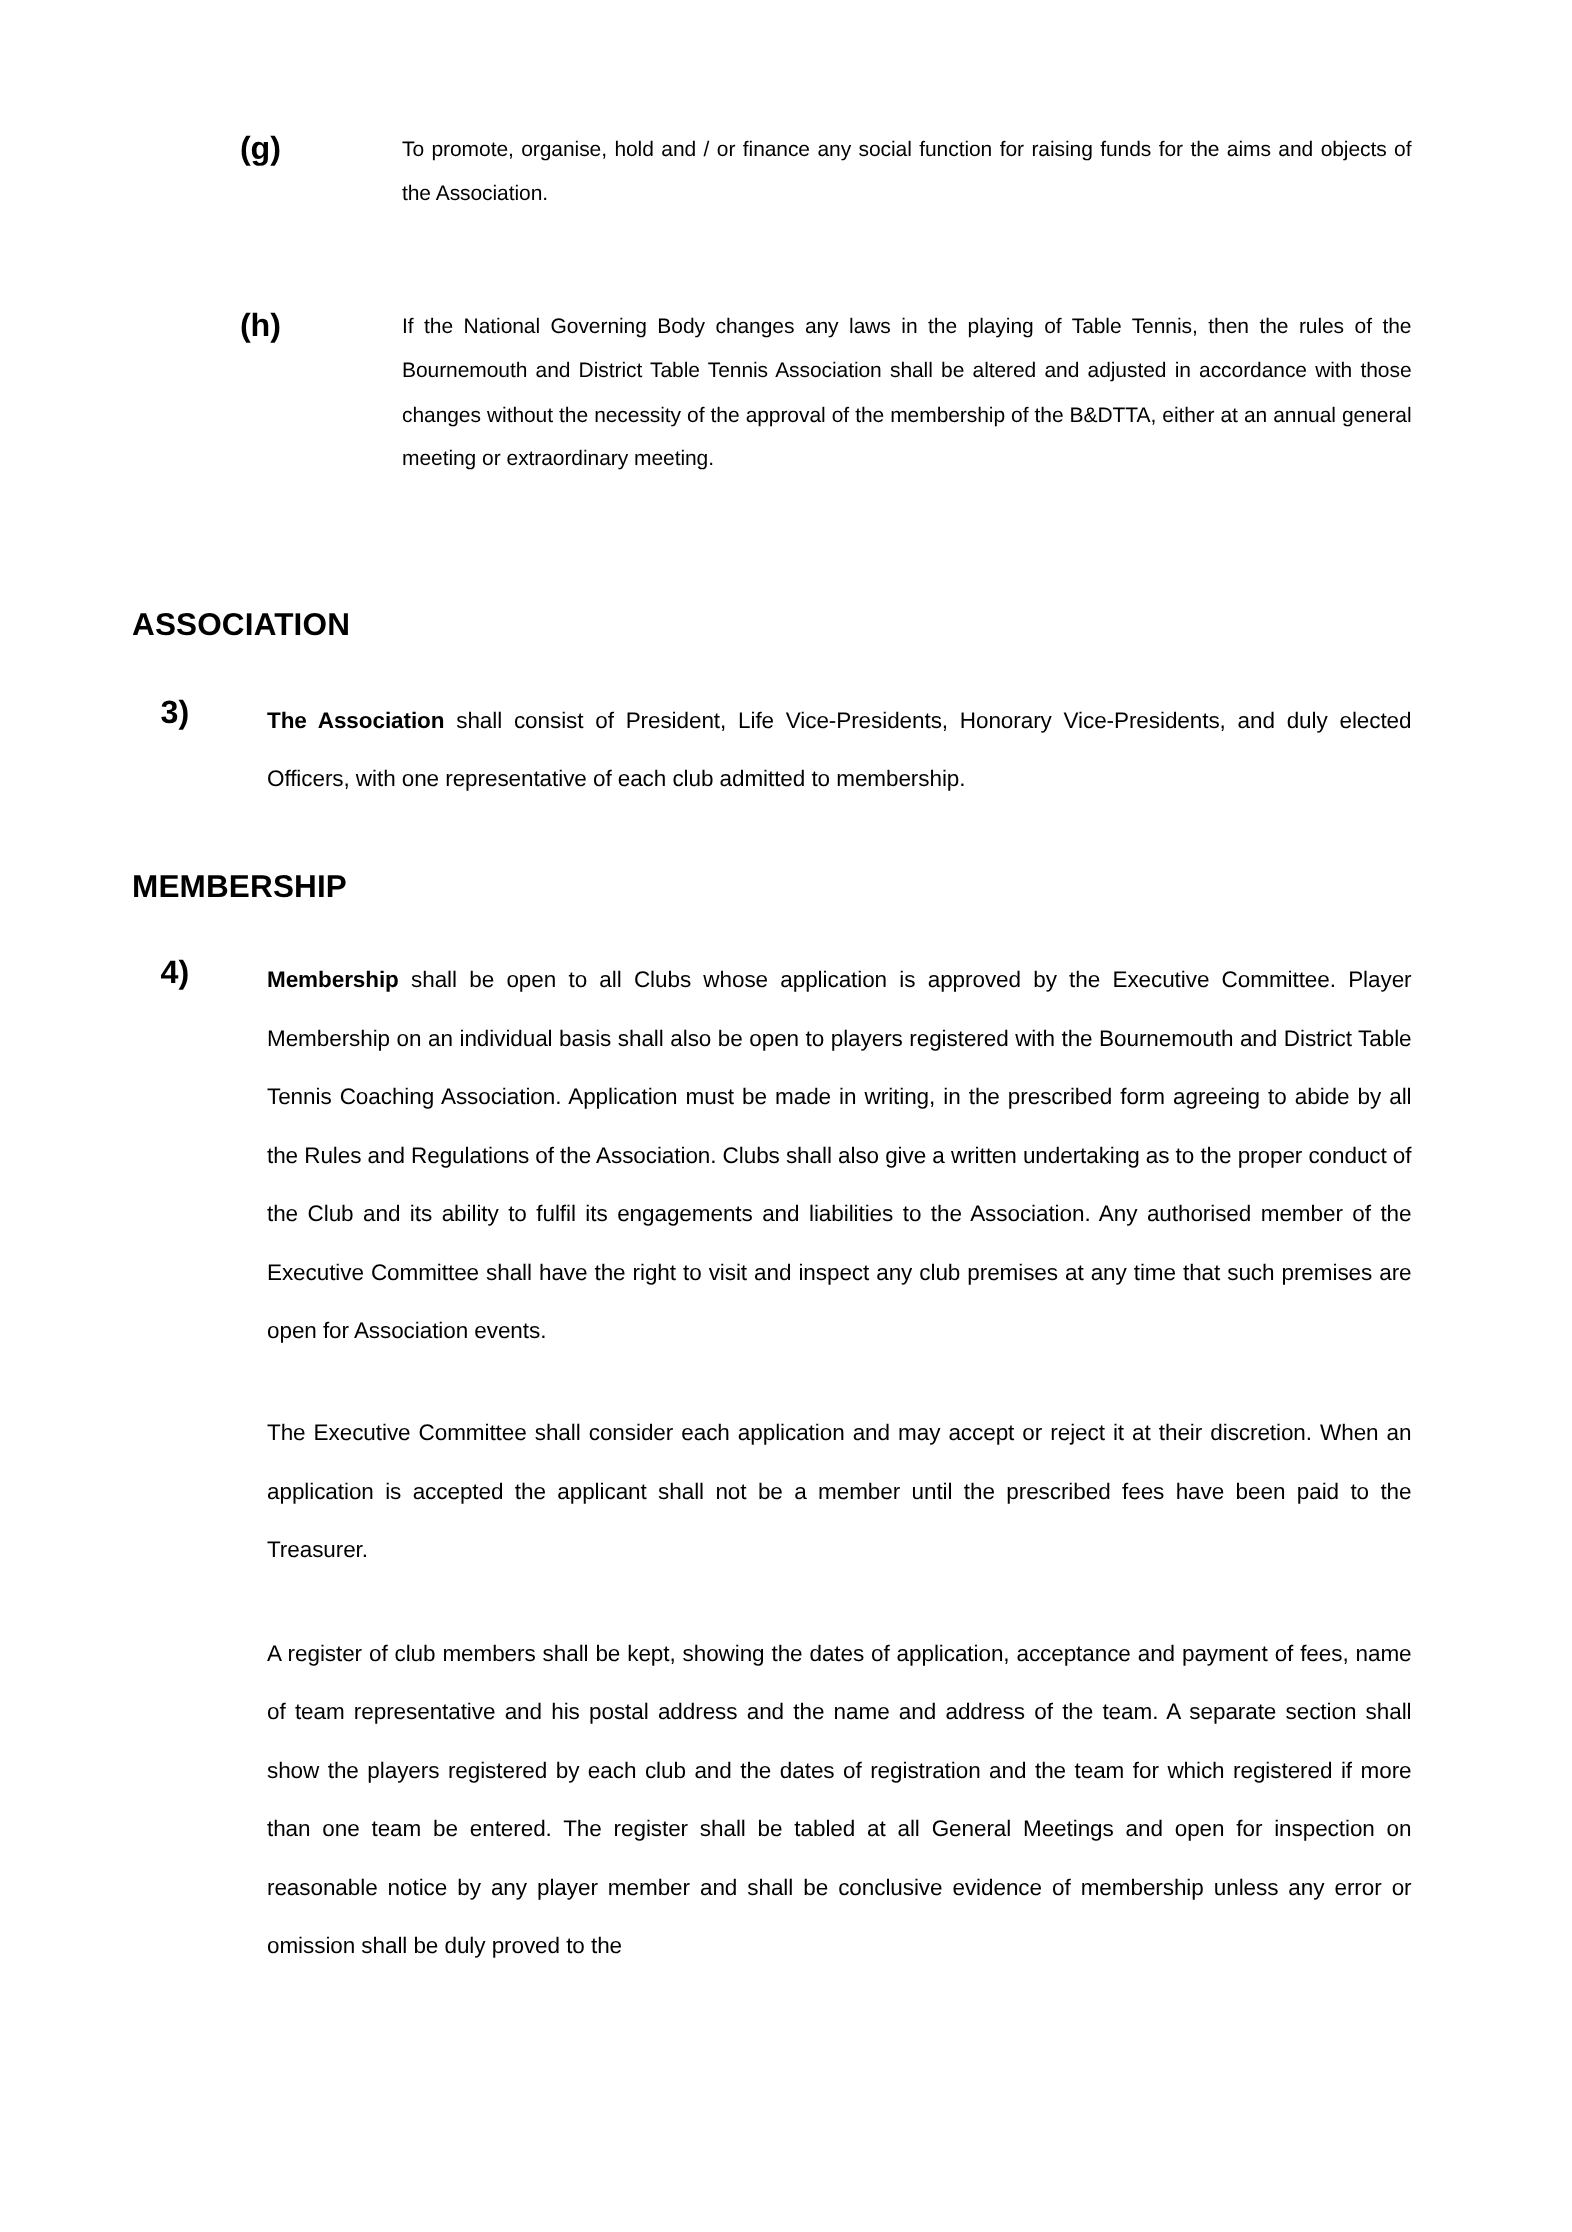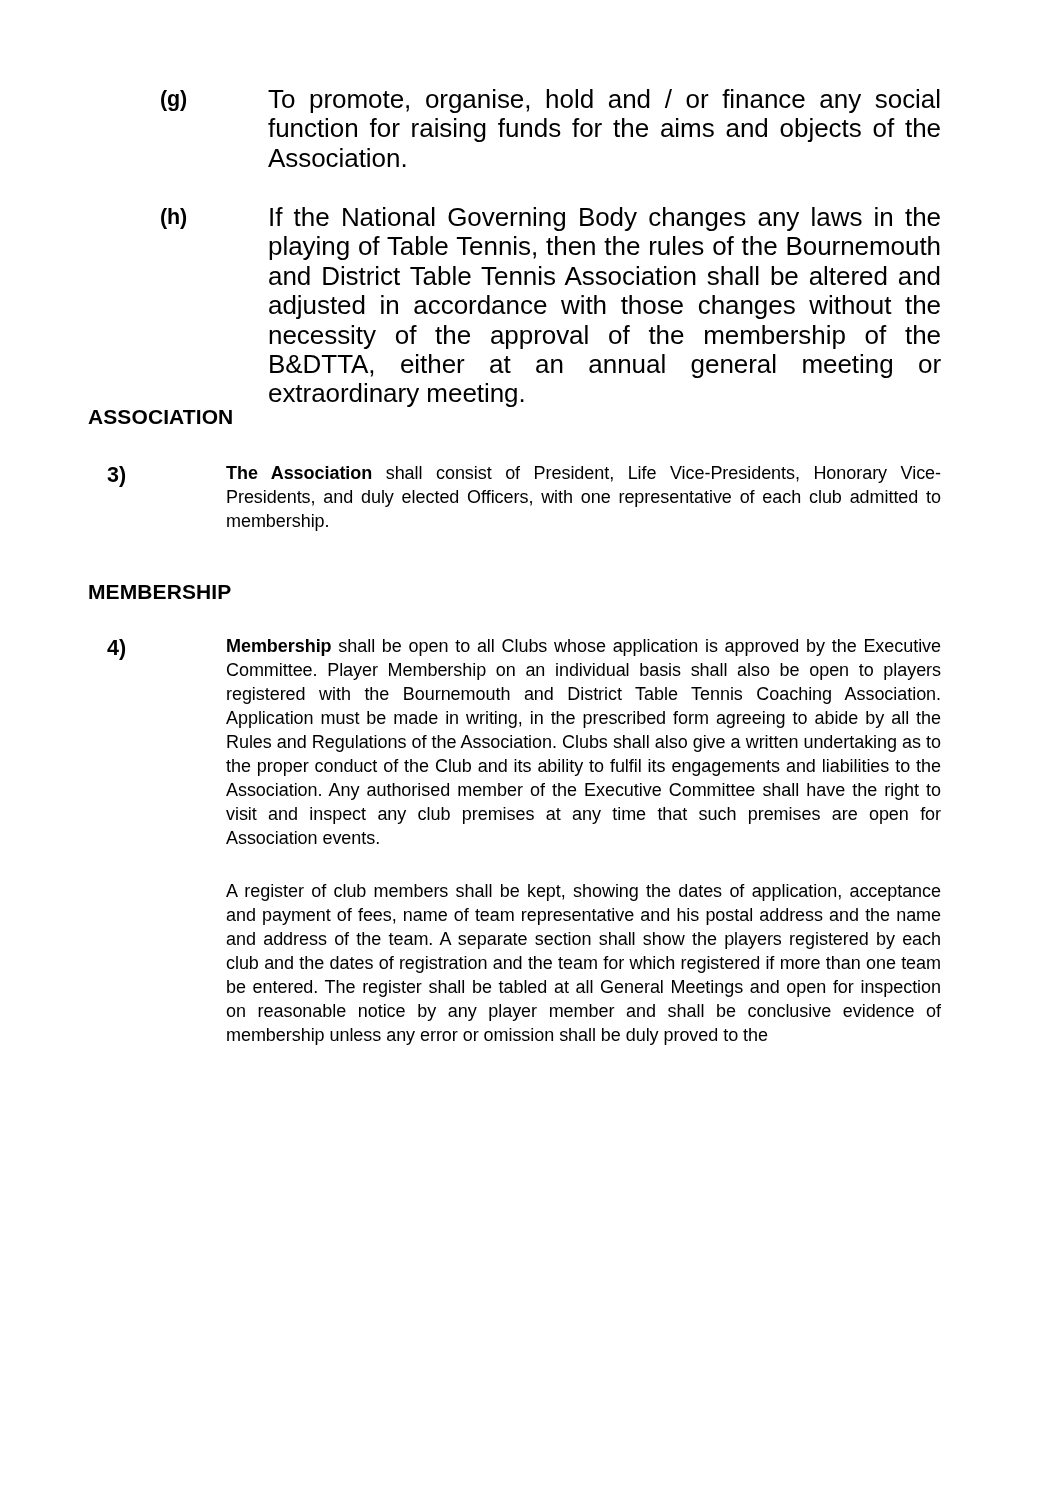--- a/index.html
+++ b/index.html
@@ -31,21 +31,21 @@
   }
   .clause-marker {
     flex: 0 0 108px;
     font-size: 21.5px;
     line-height: 29.4px;
     font-weight: bold;
     letter-spacing: -0.1px;
   }
   .clause-body {
     flex: 1 1 auto;
-    font-size: 26px;
+    font-size: 14px;
     line-height: 29.4px;
     text-align: justify;
     text-justify: inter-word;
     letter-spacing: -0.05px;
     word-spacing: 0.1px;
   }
   .clause-body > p {
     margin: 0;
   }
   
@@ -70,26 +70,25 @@
     align-items: flex-start;
   }
   .numbered-marker {
     flex: 0 0 71px;
     font-size: 21.5px;
     line-height: 29.4px;
     font-weight: bold;
   }
   .numbered-body {
     flex: 1 1 auto;
-    font-size: 18px;
-    line-height: 24px;
+    font-size: 15px;
+    line-height: 39px;
     text-align: justify;
     text-justify: inter-word;
     letter-spacing: -0.05px;
-    margin-left: 48px;
   }
   .numbered-body > p {
     margin: 0;
   }
   .numbered-body > p + p {
     margin-top: 29.4px;
   }
   .lead {
     font-weight: bold;
   }
@@ -122,17 +121,18 @@
       <p><span class="lead">The Association</span><span> shall consist of President, Life Vice-Presidents, Honorary Vice-Presidents, and duly elected Officers, with one representative of each club admitted to membership.</span></p>
     </div>
   </div>
 
   <div class="section-heading" style="top:577px;">MEMBERSHIP</div>
 
   <div class="numbered" style="top:634px;">
     <div class="numbered-marker">4)</div>
     <div class="numbered-body">
       <p><span class="lead">Membership</span><span> shall be open to all Clubs whose application is approved by the Executive Committee.  Player Membership on an individual basis shall also be open to players registered with the Bournemouth and District Table Tennis Coaching Association.  Application must be made in writing, in the prescribed form agreeing to abide by all the Rules and Regulations of the Association. Clubs shall also give a written undertaking as to the proper conduct of the Club and its ability to fulfil its engagements and liabilities to the Association.   Any authorised member of the Executive Committee shall have the right to visit and inspect any club premises at any time that such premises are open for Association events.</span></p>
+      <p> The Executive Committee shall consider each application and may accept or reject it at their discretion. When an application is accepted the applicant shall not be a member until the prescribed fees have been paid to the Treasurer.</p>
       <p>A register of club members shall be kept, showing the dates of application, acceptance and payment of fees, name of team representative and his postal address and the name and address of the team. A separate section shall show the players registered by each club and the dates of registration and the team for which registered if more than one team be entered. The register shall be tabled at all General Meetings and open for inspection on reasonable notice by any player member and shall be conclusive evidence of membership unless any error or omission shall be duly proved to the</p>
     </div>
   </div>
 
 </div>
 
 </body></html>

